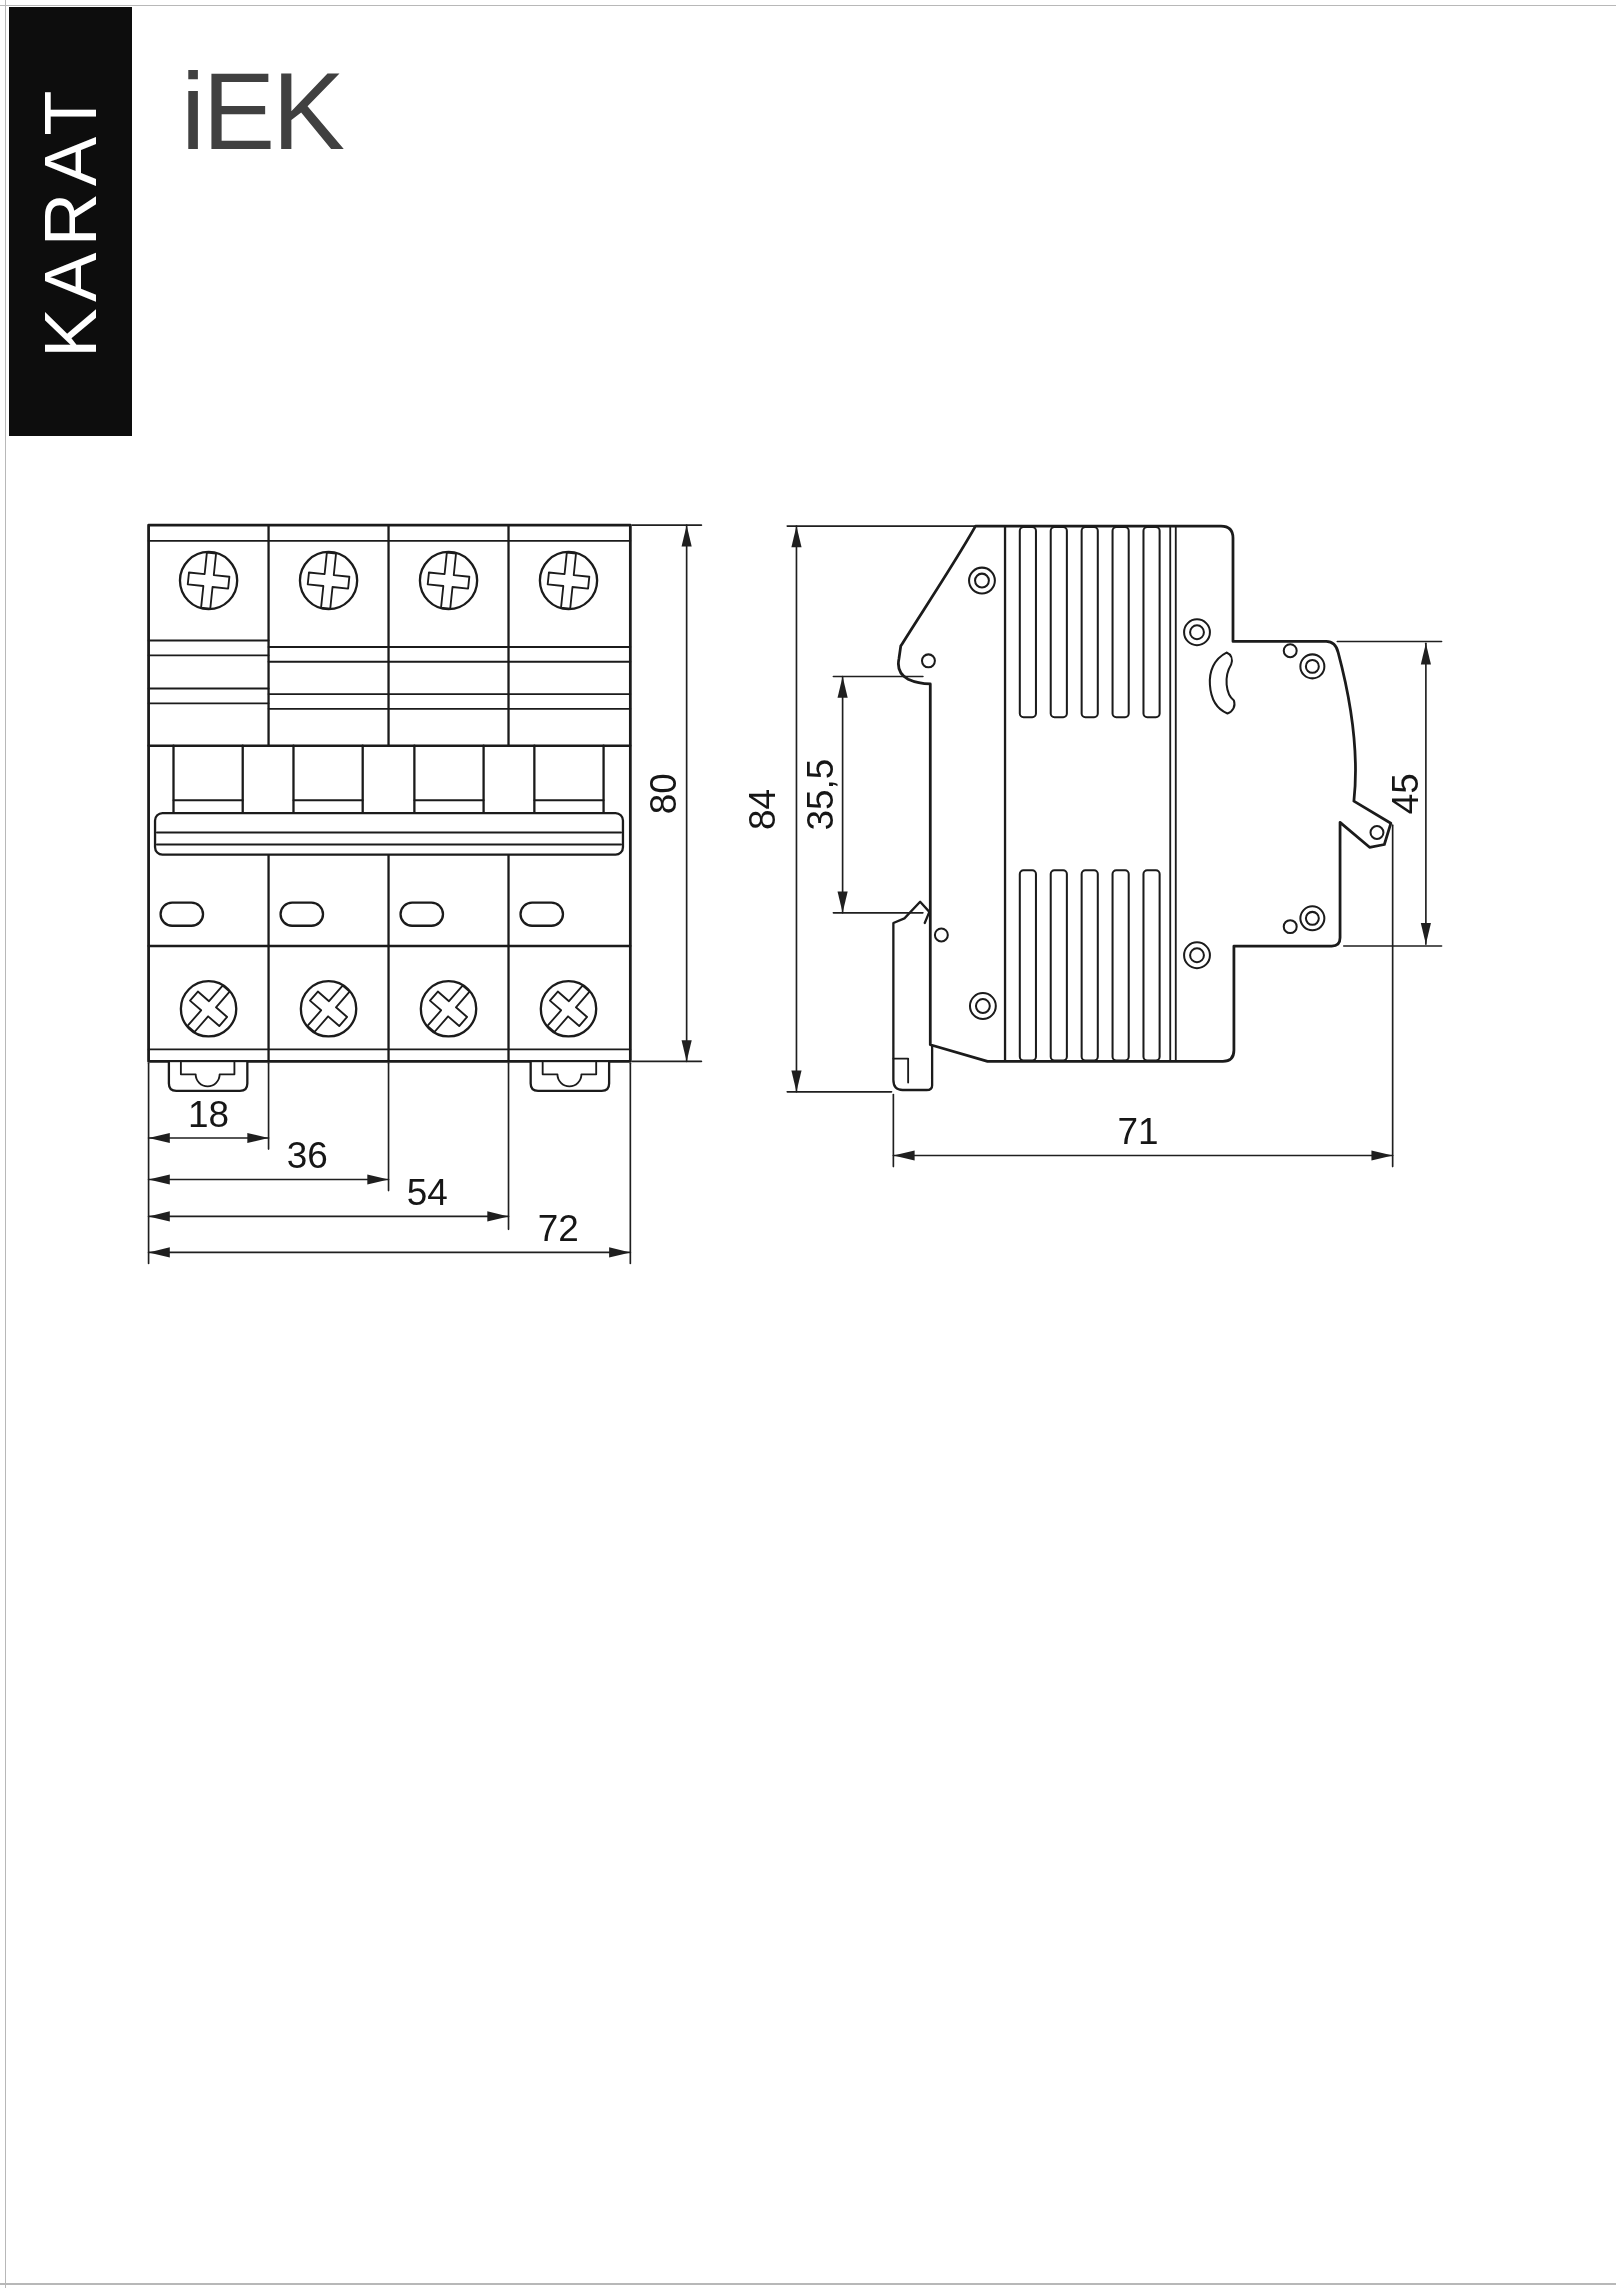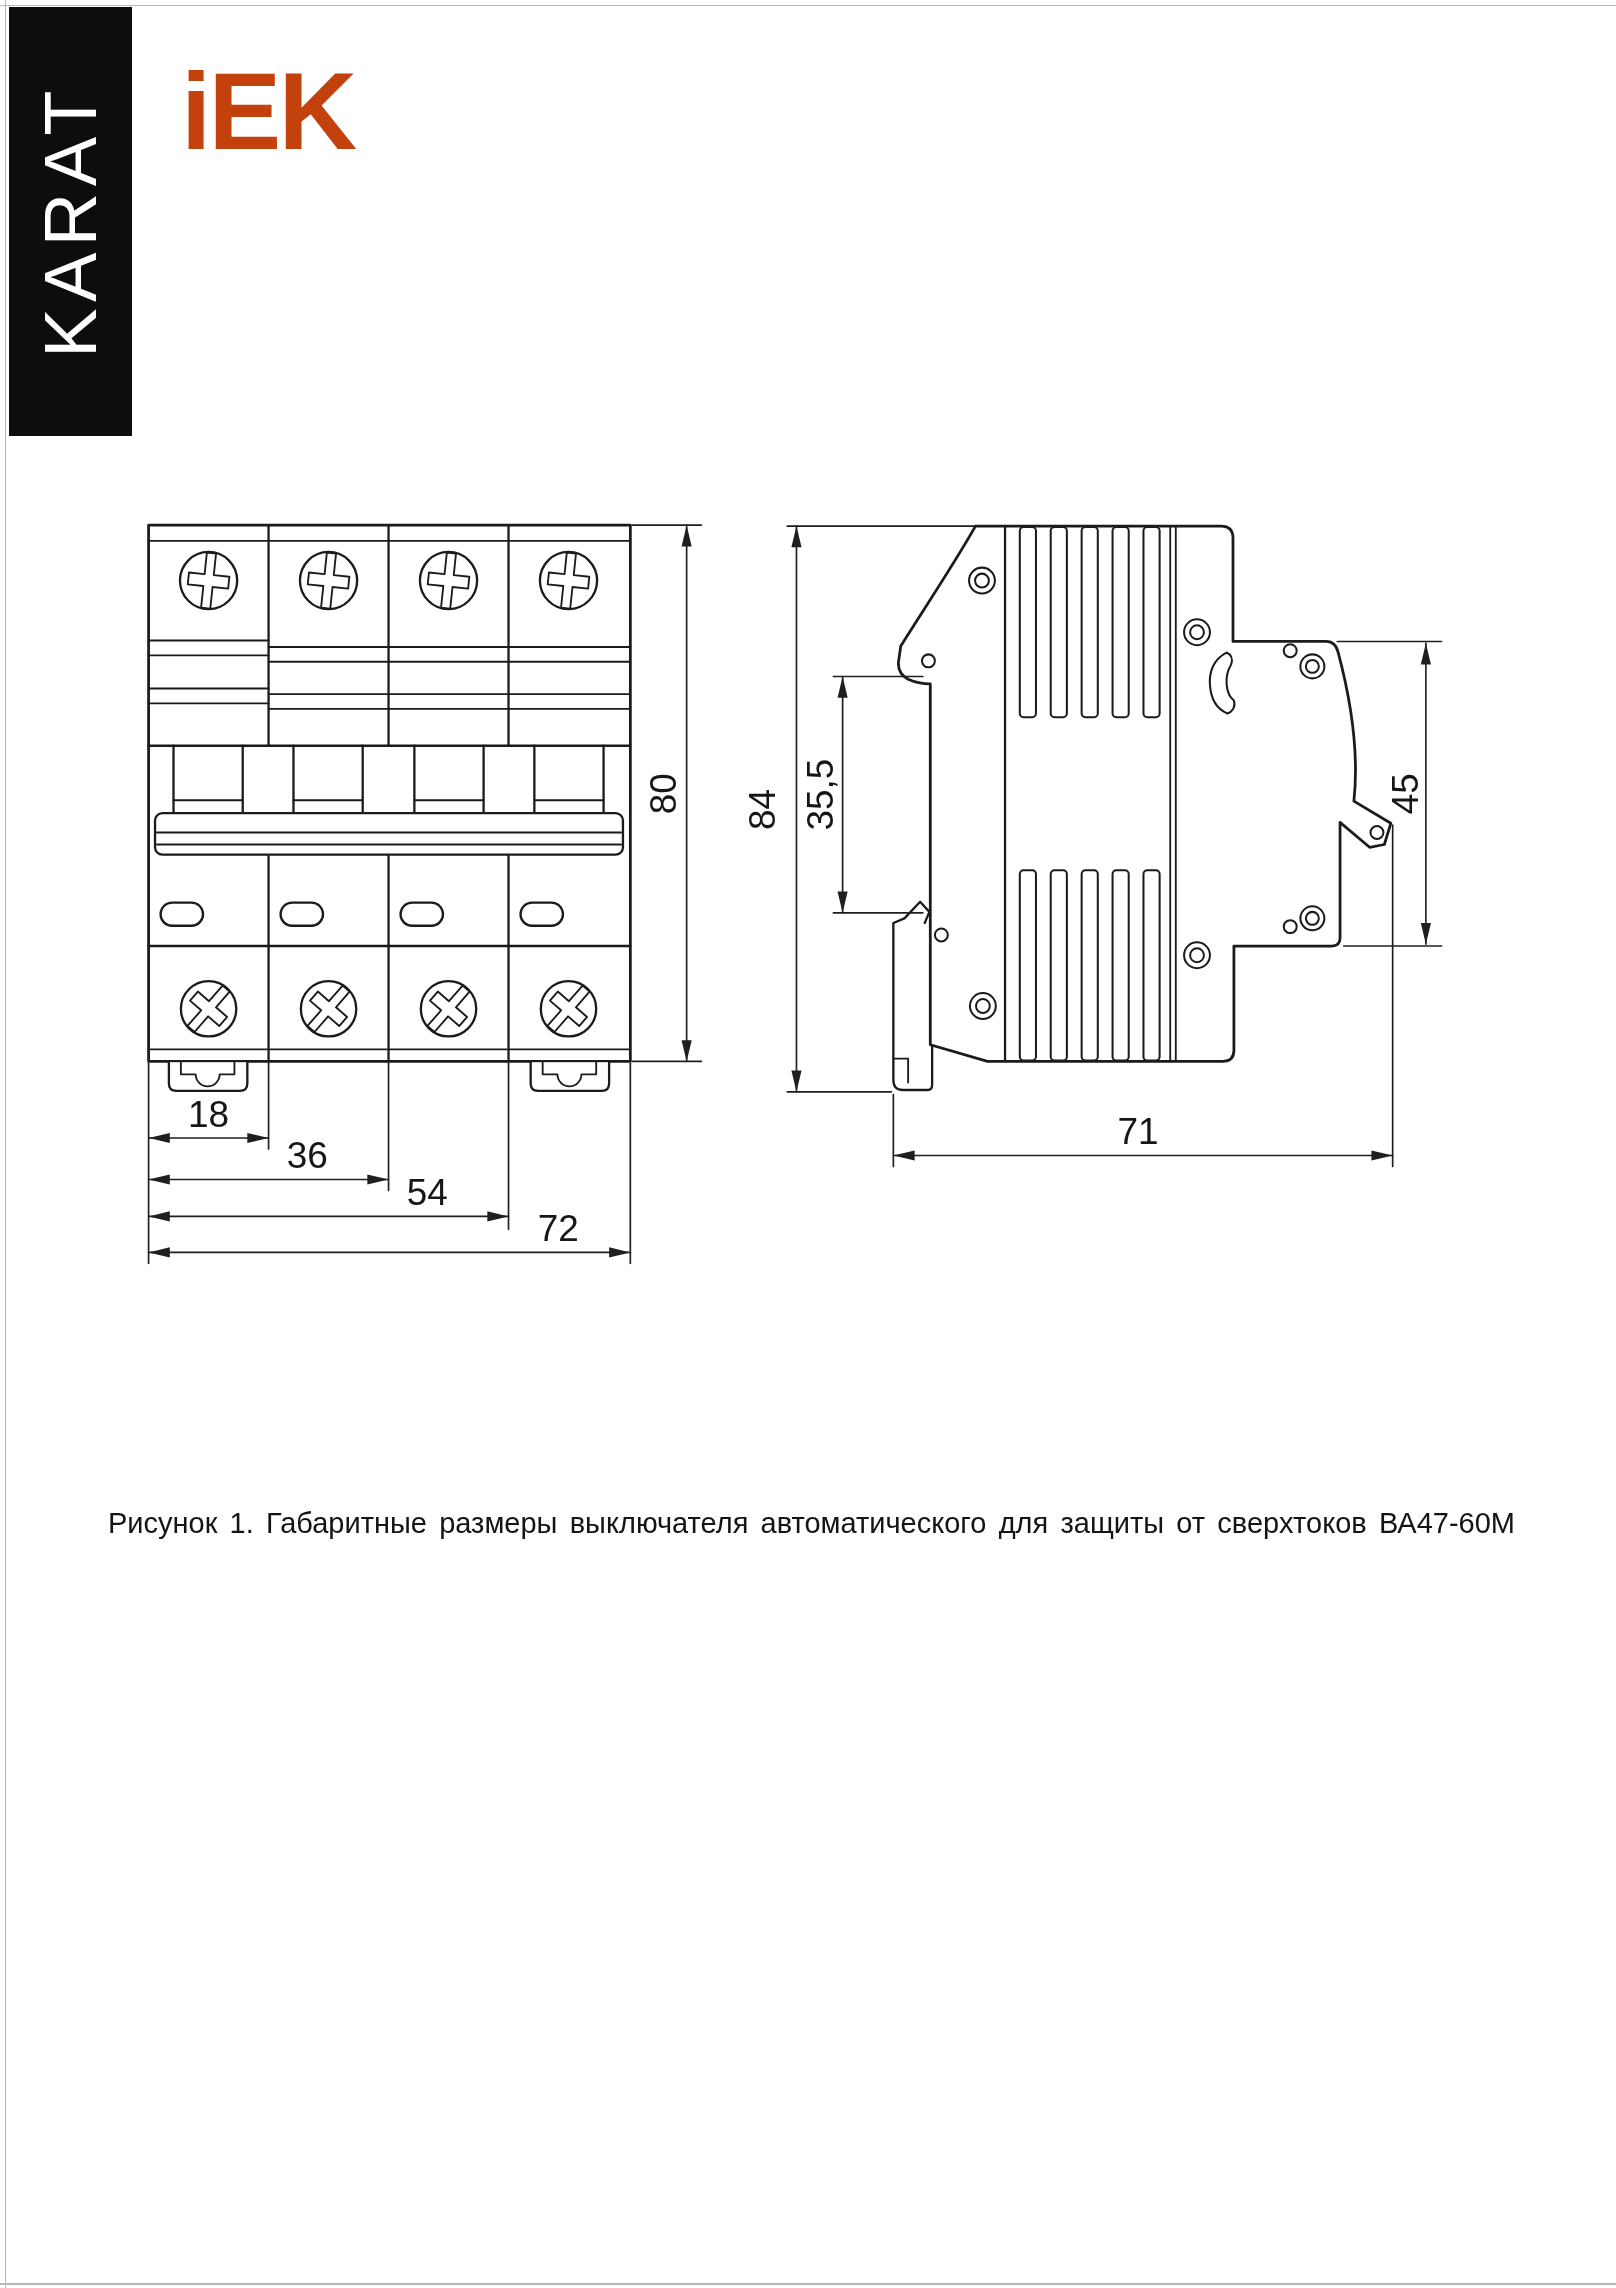--- a/index.html
+++ b/index.html
@@ -20,21 +20,21 @@
     background:#0d0d0d;
   }
   .banner-anchor{position:absolute;left:61px;top:214px;width:0;height:0;}
   .banner-text{
     position:absolute;white-space:nowrap;
     transform:translate(-50%,-50%) rotate(-90deg);
     color:#fff;font-size:74px;font-weight:500;letter-spacing:6.5px;
   }
   .logo{
     position:absolute;left:181px;top:70px;height:83px;line-height:83px;
-    font-size:109px;font-weight:700;letter-spacing:-2.8px;color:#c2410c;
+    font-size:109px;font-weight:400;letter-spacing:-2.8px;color:#404040;
   }
   .drawing{position:absolute;left:0;top:0;}
 
   .s3{stroke:#1b1b1b;stroke-width:3;stroke-linejoin:round;stroke-linecap:round;}
   .s25{stroke:#1b1b1b;stroke-width:2.5;stroke-linejoin:round;stroke-linecap:round;}
   .s22{stroke:#1b1b1b;stroke-width:2.2;stroke-linejoin:round;stroke-linecap:round;}
   .s2{stroke:#1b1b1b;stroke-width:2;stroke-linejoin:round;stroke-linecap:round;}
   .sd{stroke:#1f1f1f;stroke-width:1.8;stroke-linecap:round;}
   .arr{fill:#1f1f1f;stroke:none;}
   .dimtext{font-family:"Liberation Sans",sans-serif;font-size:40px;fill:#161616;}
@@ -307,16 +307,15 @@
         <text class="dimtext" x="1536" y="860" text-anchor="middle" transform="rotate(-90 1536 860)">45</text>
 
         <line x1="968" y1="1252" x2="1509" y2="1252" class="sd"></line>
         <polygon class="arr" points="968,1252 991,1246.5 991,1257.5"></polygon>
         <polygon class="arr" points="1509,1252 1486,1246.5 1486,1257.5"></polygon>
         <text class="dimtext" x="1233" y="1240" text-anchor="middle">71</text>
       </g>
     </g>
   </svg>
 
-  <div class="caption">Рисунок 1. Габаритные размеры выключателя автоматического для защиты от сверхтоков ВА47-60М</div>
 
 </div>
 
 
 </body></html>

